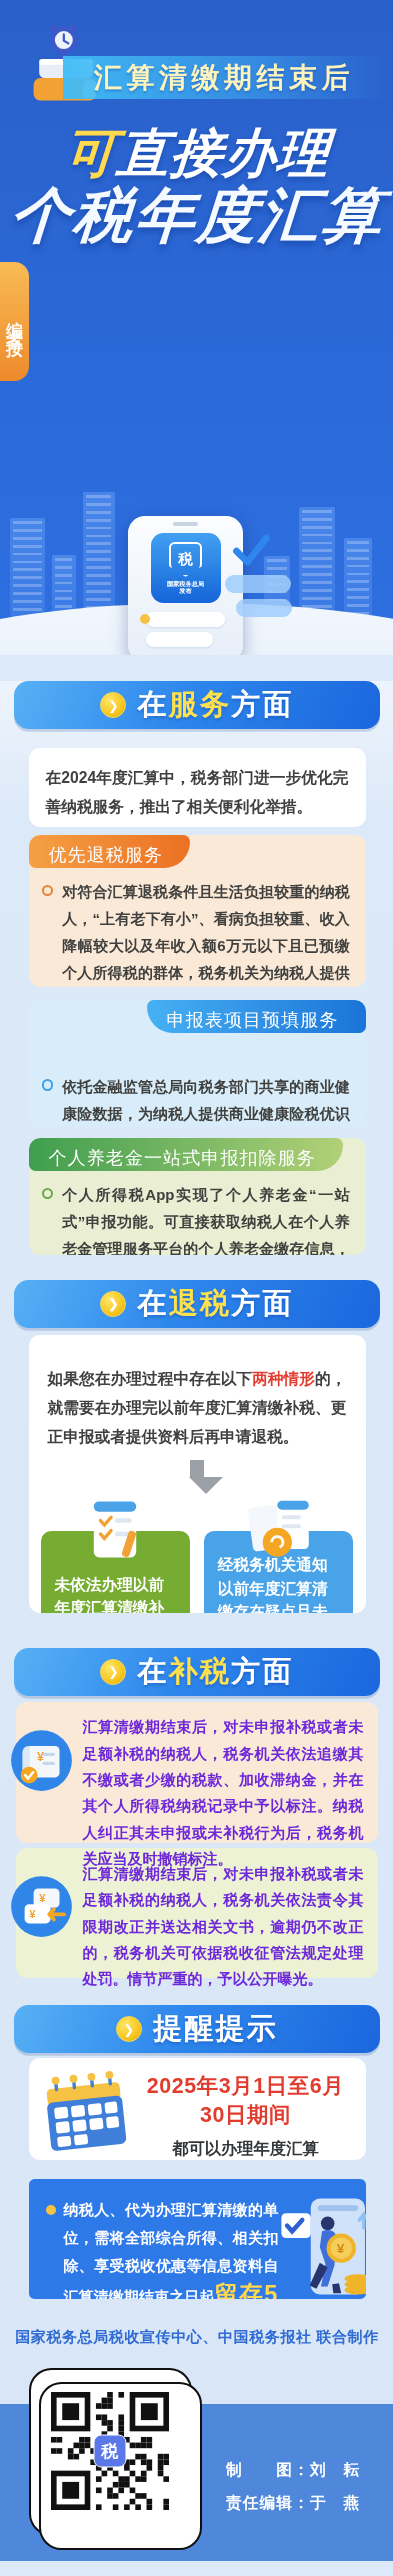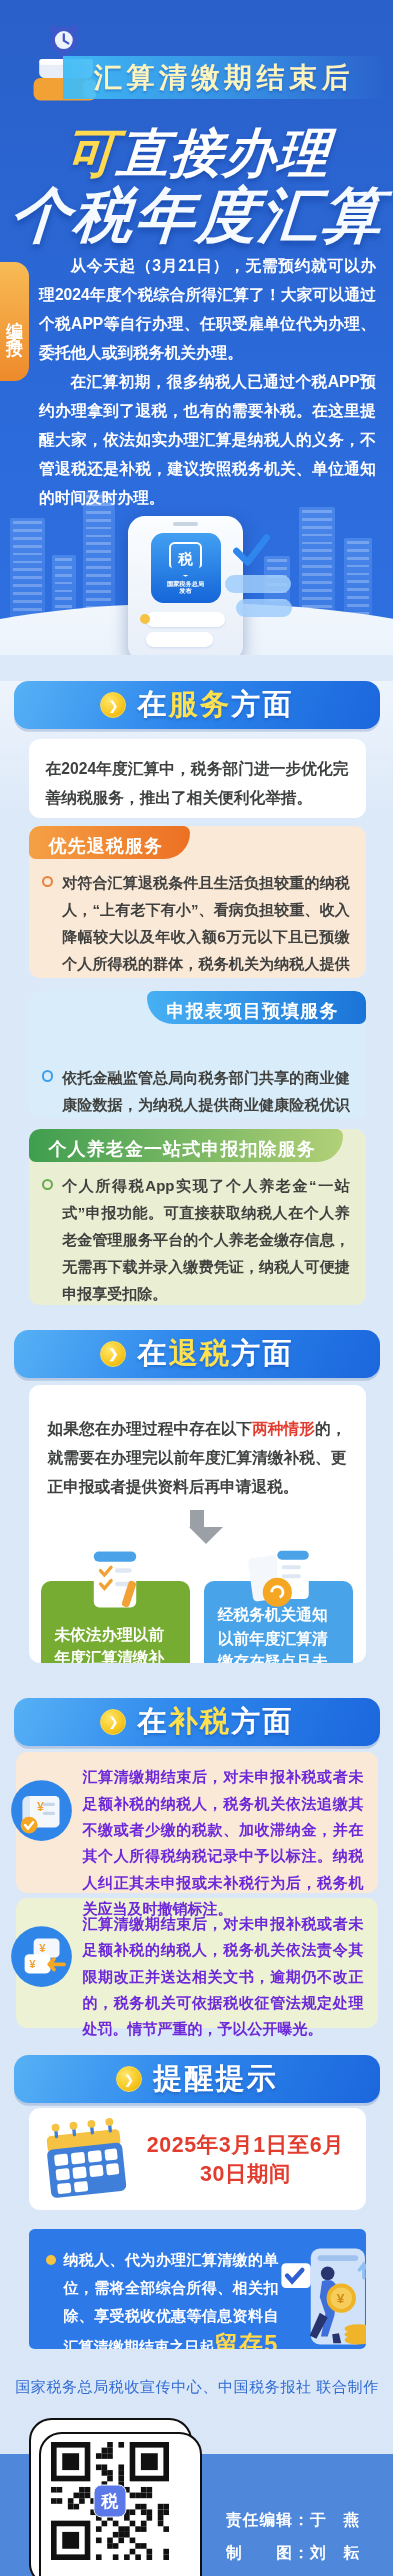--- a/index.html
+++ b/index.html
@@ -74,21 +74,21 @@
   .banner .hl{color:#ffe14d;}
 
   .card{width:337px;margin:0 auto;border-radius:11.2px;overflow:hidden;}
   .card.white{background:#ffffff;}
   .card.cream{background:#fbe9d8;}
   .card.lblue{background:#d8edf9;}
   .card.lgreen{background:#eaefd3;}
   .intro-card{height:79px;padding:14.6px 17px;font-size:15.7px;line-height:29px;
               font-weight:700;color:#3f4040;text-align:justify;}
   .pill{height:33px;display:inline-flex;align-items:center;padding:7px 27px 0 20px;
-        font-size:18px;font-weight:700;color:#fff;letter-spacing:1.1px;}
+        font-size:18px;font-weight:400;color:#fff;letter-spacing:1.1px;}
   .pill.orange{background:linear-gradient(90deg,#f5a044,#ec7023);border-radius:11.2px 6.7px 26px 6.7px;}
   .pill.blue{background:linear-gradient(90deg,#47b0f3,#1a74d8);border-radius:6.7px 11.2px 6.7px 26px;float:right;}
   .pill.green{background:linear-gradient(90deg,#3f9e4f,#b2d077);border-radius:11.2px 6.7px 26px 6.7px;}
   .bullet{display:flex;padding:10px 15.7px 0 13.5px;}
   .ring{width:11.2px;height:11.2px;border-radius:50%;flex:none;margin:6.7px 9px 0 0;}
   .ring.o{border:2.8px solid #e8823a;}
   .ring.b{border:2.8px solid #3f9fe8;}
   .ring.g{border:2.8px solid #6ca84e;}
   .btext{font-size:15px;line-height:27px;font-weight:700;color:#40413f;text-align:justify;}
 
@@ -106,33 +106,33 @@
   .obox.blue{background:#49a3e9;padding-top:22.5px;}
   .oicn{position:absolute;left:50%;top:-35px;transform:translateX(-50%);}
 
   .paycard{width:362px;margin:0 auto;border-radius:11.2px;display:flex;overflow:visible;}
   .paycard.h1{height:141px;background:#fbe9d8;}
   .paycard.h2{height:130px;background:#edf2d4;}
   .pico{flex:none;width:63px;height:63px;margin:27px 9px 0 -5.6px;}
   .ptext{flex:1;padding:12.4px 14.6px 0 0;font-size:15px;line-height:26.4px;font-weight:700;
          color:#6d28d9;text-align:justify;}
 
-  .notice-card{height:102px;display:flex;align-items:center;padding:0 13.5px 0 3.4px;}
+  .notice-card{height:102px;display:flex;align-items:flex-end;padding:0 13.5px 0 3.4px;}
   .ncol{flex:1;text-align:center;}
   .ndate{font-size:21.4px;font-weight:900;color:#e23c2e;letter-spacing:0.6px;}
   .nsub{font-size:16.3px;font-weight:800;color:#33363a;margin-top:9px;}
 
   .notebox{width:337px;height:120px;margin:0 auto;border-radius:5.6px;background:#2e79e8;
            display:flex;padding:17px 7.9px 0 17px;overflow:hidden;}
   .ndot{flex:none;width:10px;height:10px;border-radius:50%;background:#f6c243;margin:9px 7.9px 0 0;}
   .ntext{width:215px;font-size:15px;line-height:28px;font-weight:700;color:#fff;text-align:justify;}
   .ntext .big{font-size:23.6px;color:#ffd84e;font-weight:900;letter-spacing:1.1px;}
   .nillu{flex:1;position:relative;}
 
-  .producer{margin:29px auto 0;height:22.5px;text-align:center;font-size:15px;font-weight:400;
+  .producer{margin:29px auto 0;height:22.5px;text-align:center;font-size:15px;font-weight:700;
             color:#2f6bd3;letter-spacing:0.6px;}
 
   .band{position:relative;width:394px;height:157px;margin-top:54px;background:#4f87da;}
   .qrb{position:absolute;left:29px;top:-36px;width:163px;height:168px;background:#fff;
        border:2.8px solid #101010;border-radius:22.5px;z-index:2;}
   .qrb::before{content:"";position:absolute;left:7.9px;top:11.2px;width:100%;height:100%;
        background:#fff;border:2.8px solid #101010;border-radius:22.5px;z-index:-1;}
   .qrwrap{position:absolute;left:19.7px;top:22px;width:118px;height:118px;}
   .qrlogo{position:absolute;left:50%;top:50%;transform:translate(-50%,-50%);
        width:33px;height:33px;border-radius:7.9px;background:#5a78e8;border:1.7px solid #fff;
@@ -180,24 +180,20 @@
     </svg>
 
     <div class="ribbon">
       <span>汇算清缴期结束后</span>
     </div>
 
     <div class="t1"><span class="hl">可</span><span>直接办理</span></div>
     <div class="t2">个税年度汇算</div>
 
     <div class="etab">编者按</div>
-    <div class="edit">
-      <p>从今天起（3月21日），无需预约就可以办理2024年度个税综合所得汇算了！大家可以通过个税APP等自行办理、任职受雇单位代为办理、委托他人或到税务机关办理。</p>
-      <p>在汇算初期，很多纳税人已通过个税APP预约办理拿到了退税，也有的需要补税。在这里提醒大家，依法如实办理汇算是纳税人的义务，不管退税还是补税，建议按照税务机关、单位通知的时间及时办理。</p>
-    </div>
 
     <div class="dome"></div>
 
     <div class="phone">
       <div class="speaker"></div>
       <div class="appicon">
         <div class="shield">
             <span>税</span>
           </div>
         <div class="nm">
@@ -217,39 +213,39 @@
     <div class="tgl g2"></div>
   </div>
 
   <div class="content">
 
     <div class="banner" style="margin-top:26.4px;">
       <span class="coin"></span>
       <span class="bt"><span>在</span><span class="hl">服务</span><span>方面</span></span>
     </div>
 
-    <div class="card white intro-card" style="margin-top:10px;">在2024年度汇算中，税务部门进一步优化完善纳税服务，推出了相关便利化举措。</div>
+    <div class="card white intro-card" style="margin-top:19px;">在2024年度汇算中，税务部门进一步优化完善纳税服务，推出了相关便利化举措。</div>
 
     <div class="card cream" style="margin-top:7.9px;height:152px;">
       <div class="pill orange">优先退税服务</div>
       <div class="bullet">
         <span class="ring o"></span>
         <span class="btext">对符合汇算退税条件且生活负担较重的纳税人，“上有老下有小”、看病负担较重、收入降幅较大以及年收入额6万元以下且已预缴个人所得税的群体，税务机关为纳税人提供优先退税服务。</span>
       </div>
     </div>
 
     <div class="card lblue" style="margin-top:12.4px;height:127px;">
       <div class="pill blue">申报表项目预填服务</div>
       <div class="bullet" style="clear:both;padding-top:40px;">
         <span class="ring b"></span>
         <span class="btext">依托金融监管总局向税务部门共享的商业健康险数据，为纳税人提供商业健康险税优识别码等信息预填服务，为纳税人提供更好的申报体验。</span>
       </div>
     </div>
 
-    <div class="card lgreen" style="margin-top:11.2px;height:176px;">
+    <div class="card lgreen" style="margin-top:11.2px;height:117px;">
       <div class="pill green">个人养老金一站式申报扣除服务</div>
       <div class="bullet">
         <span class="ring g"></span>
         <span class="btext">个人所得税App实现了个人养老金“一站式”申报功能。可直接获取纳税人在个人养老金管理服务平台的个人养老金缴存信息，无需再下载并录入缴费凭证，纳税人可便捷申报享受扣除。</span>
       </div>
     </div>
 
     <div class="banner" style="margin-top:25px;font-family:Liberation Serif, serif;">
       <span class="coin"></span>
       <span class="bt"><span>在</span><span class="hl">退税</span><span>方面</span></span>
@@ -354,20 +350,21 @@
           <g fill="#f6c243">
               <circle cx="48" cy="24" r="7"></circle>
               <circle cx="80" cy="24" r="7"></circle>
               <circle cx="112" cy="24" r="7"></circle>
               <circle cx="144" cy="24" r="7"></circle>
             </g>
         </g>
       </svg>
       <div class="ncol">
         <div class="ndate">2025年3月1日至6月30日期间</div>
+        <div class="nsub">都可以办理年度汇算</div>
       </div>
     </div>
 
     <div class="notebox" style="margin-top:19px;">
       <div class="ndot"></div>
       <div class="ntext">
         <span>纳税人、代为办理汇算清缴的单位，需将全部综合所得、相关扣除、享受税收优惠等信息资料自汇算清缴期结束之日起</span><span class="big">留存5年</span>
       </div>
       <div class="nillu">
         <svg width="96" height="105" viewBox="0 0 170 186" style="position:absolute;left:0;top:-2.2px;">
@@ -492,19 +489,19 @@
               <rect x="0" y="140" width="70" height="70" fill="#111"></rect>
               <rect x="10" y="150" width="50" height="50" fill="#fff"></rect>
               <rect x="20" y="160" width="30" height="30" fill="#111"></rect>
             </svg>
           <div class="qrlogo">
               <span>税</span>
             </div>
         </div>
       </div>
       <div class="credits">
+        <div>制　　图：刘　耘</div>
         <div>责任编辑：于　燕</div>
-        <div>制　　图：刘　耘</div>
       </div>
     </div>
   </div>
 </div>
 
 
 </body></html>

